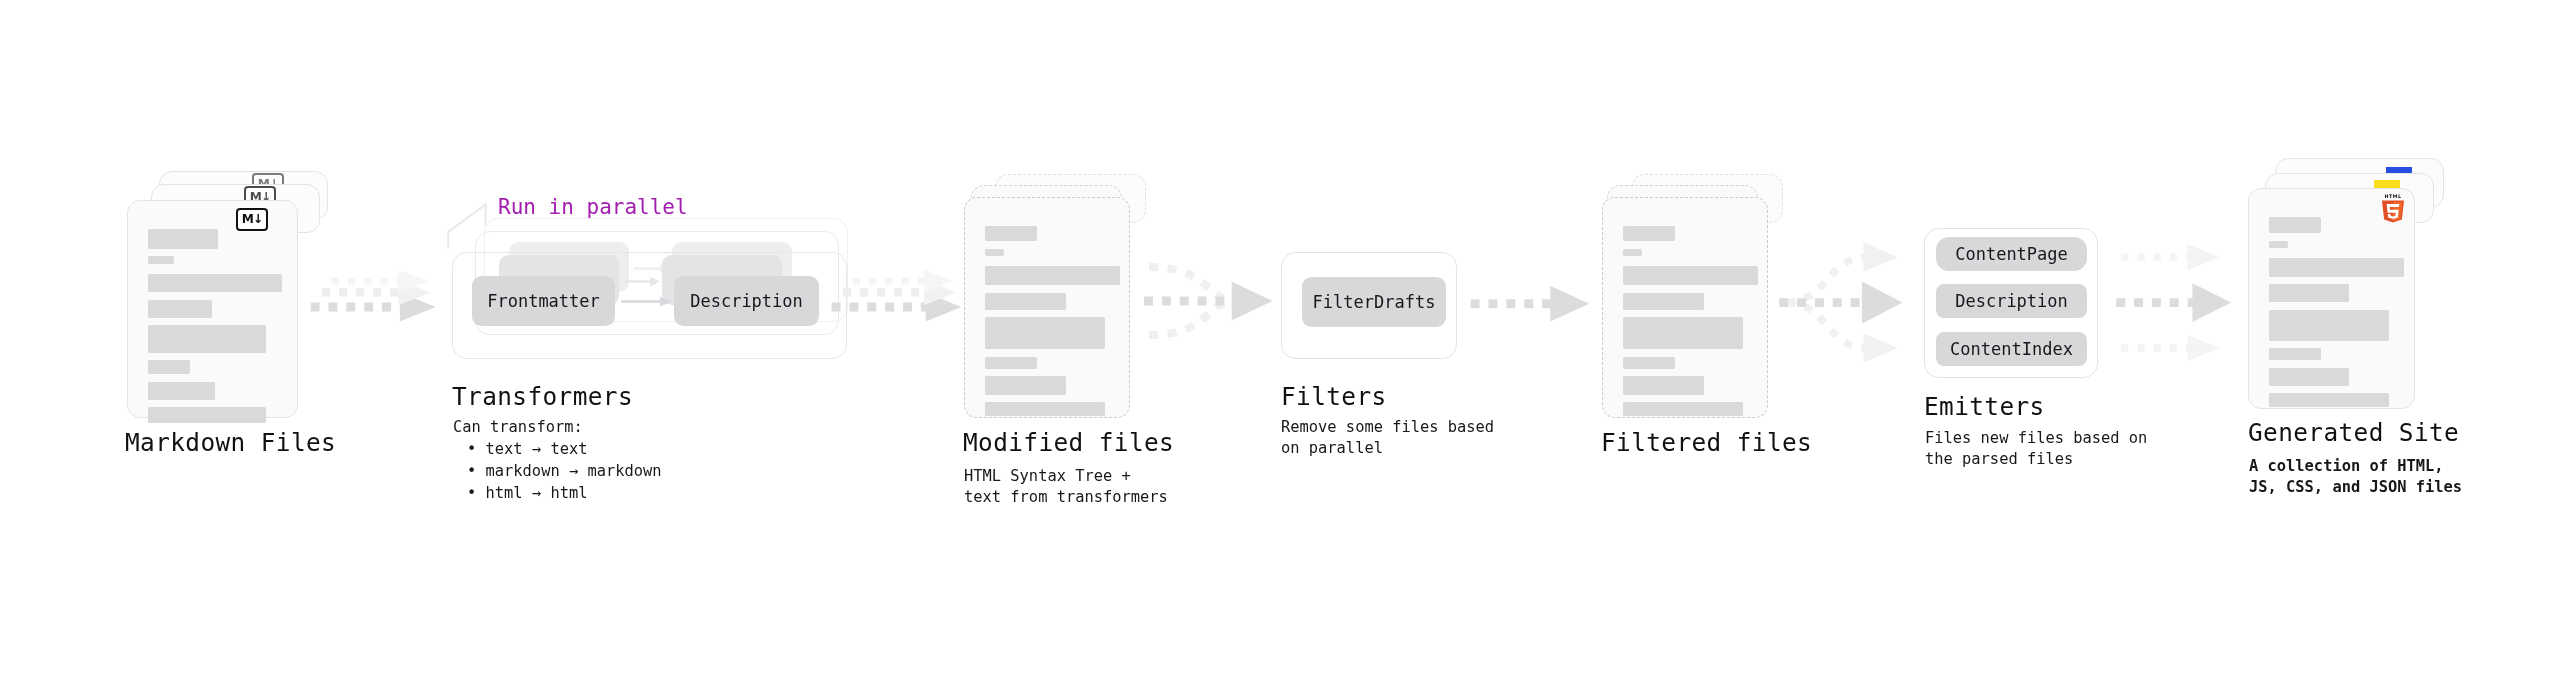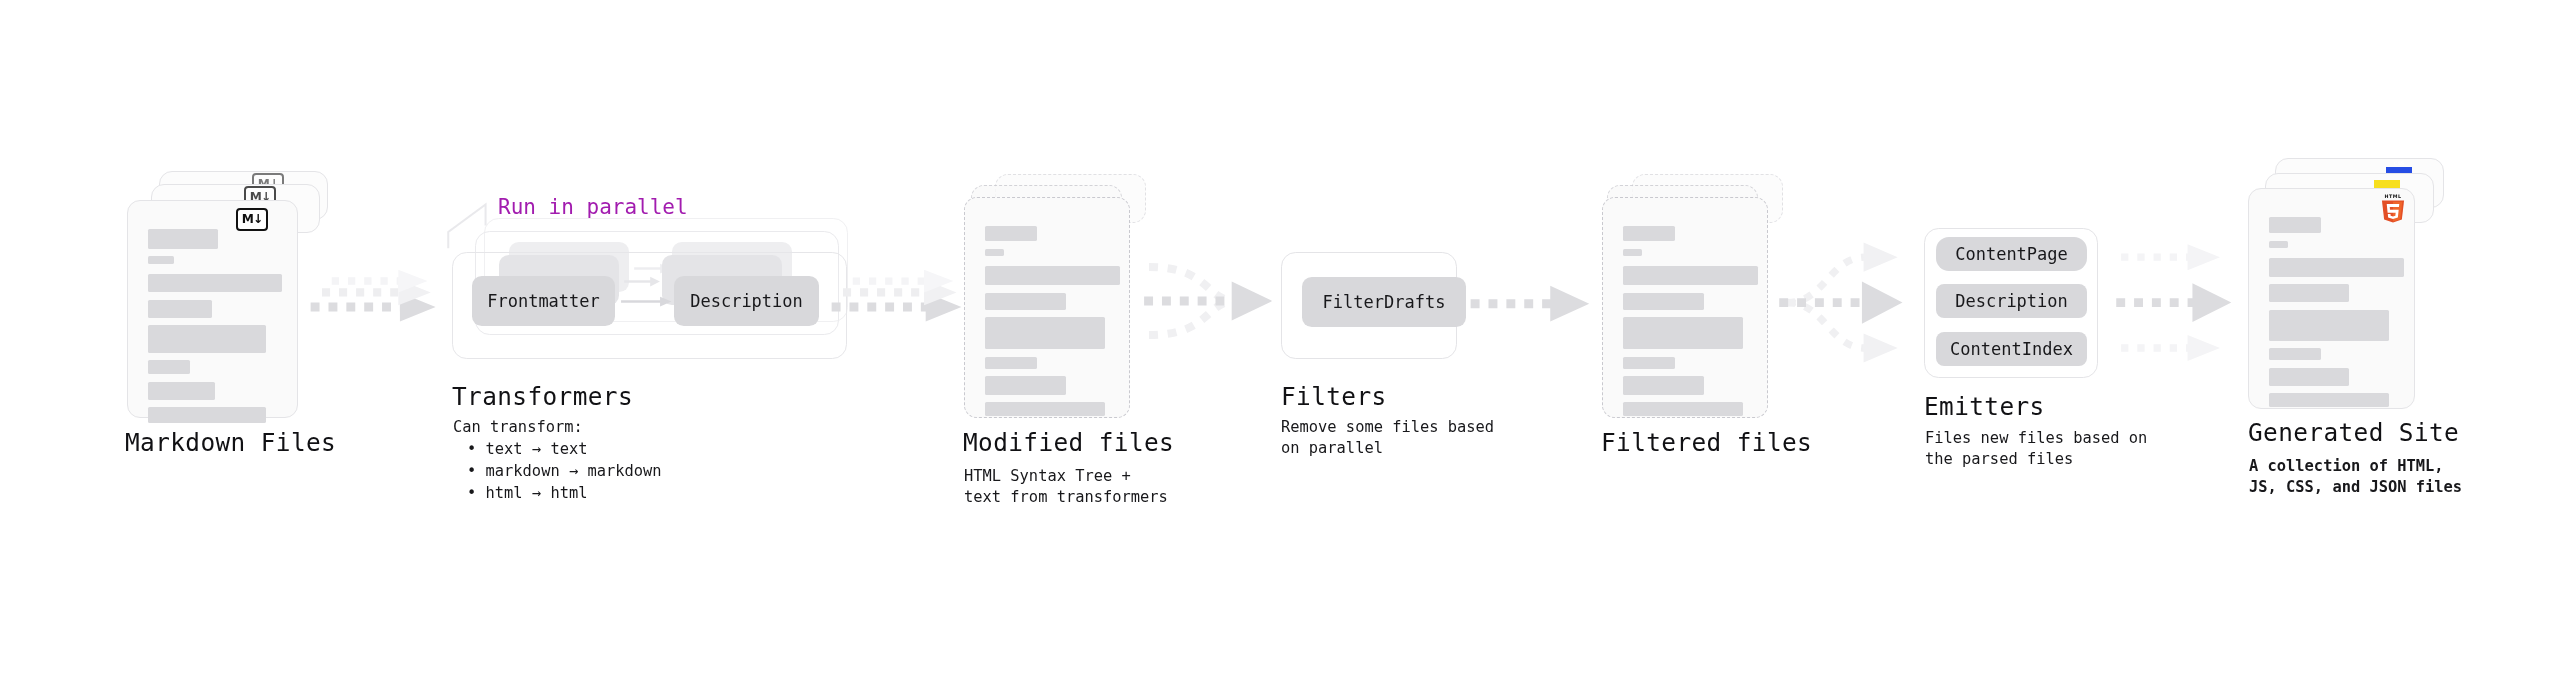--- a/index.html
+++ b/index.html
@@ -213,21 +213,21 @@
 
   <svg class="conn" style="left:1136px;top:244px;" width="146" height="114" viewBox="0 0 180 140">
     <path d="M 16 28 C 90 28 86 68 120 70" fill="none" stroke="#f0f0f2" stroke-width="10" stroke-dasharray="11 12"></path>
     <path d="M 16 112 C 90 112 86 72 120 70" fill="none" stroke="#f0f0f2" stroke-width="10" stroke-dasharray="11 12"></path>
     <line x1="10" y1="70" x2="122" y2="70" stroke="#dcdcdf" stroke-width="11" stroke-dasharray="11 11"></line>
     <polygon points="118,46 168,70 118,94" fill="#dcdcdf"></polygon>
   </svg>
 
   <div class="node">
     <div class="frame" style="left:1281px;top:252px;width:176px;height:107px;border-color:#e4e4e7;"></div>
-    <div class="pill" style="left:1302px;top:277px;width:164px;height:50px;">
+    <div class="pill" style="left:1302px;top:277px;width:144px;height:50px;">
       <span>FilterDrafts</span>
     </div>
     <div class="title" style="left:1281px;top:382px;">Filters</div>
     <div class="sub" style="left:1281px;top:417px;">Remove some files based
 on parallel</div>
   </div>
 
   <svg class="conn" style="left:1469px;top:284px;" width="130" height="41" viewBox="0 0 160 50">
     <line x1="2" y1="24" x2="104" y2="24" stroke="#dcdcdf" stroke-width="11" stroke-dasharray="11 11"></line>
     <polygon points="100,2 148,24 100,46" fill="#dcdcdf"></polygon>

